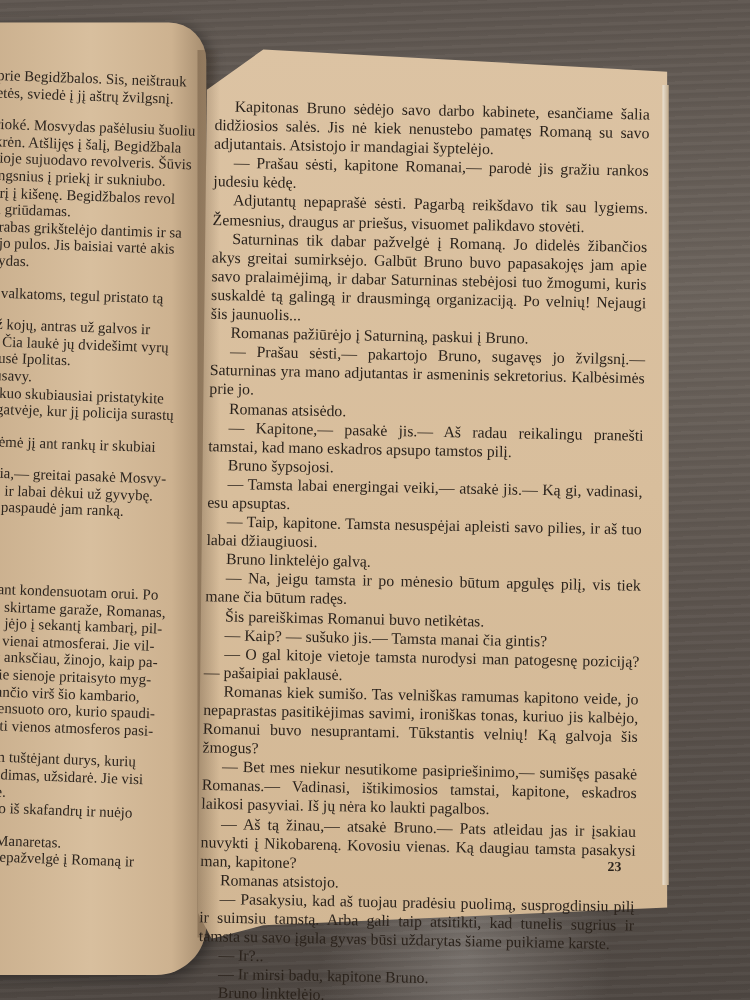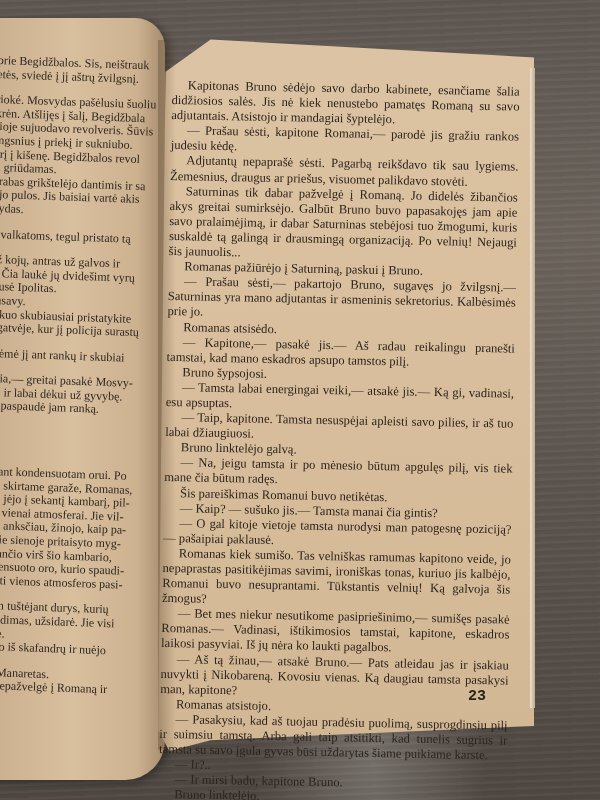--- a/index.html
+++ b/index.html
@@ -46,23 +46,23 @@
       background: linear-gradient(90deg, rgba(80,60,40,0.35), rgba(0,0,0,0));
     }
     .right-text {
       position: absolute; left: 172px; top: 78px; width: 348px;
       color: #2b231c; font-size: 12.6px; line-height: 15.1px;
       text-align: justify;
       transform: rotate(1.1deg); transform-origin: left top;
     }
     .right-text .p { display: block; text-indent: 16px; margin: 0; }
     .page-number {
-      position: absolute; left: 468px; top: 688px;
-      font-size: 15px; font-weight: bold; color: #2b231c;
-      font-family: Liberation Mono, monospace;
+      position: absolute; left: 486px; top: 688px;
+      font-size: 11px; font-weight: bold; color: #2b231c;
+      font-family: Liberation Serif, serif;
     }
   </style>
 </head>
 <body>
 
 <div class="wood"></div>
 
 <div class="left-page">
   <div class="left-text" id="left-text">
       <span class="ln">prie Begidžbalos. Sis, neištrauk</span>

